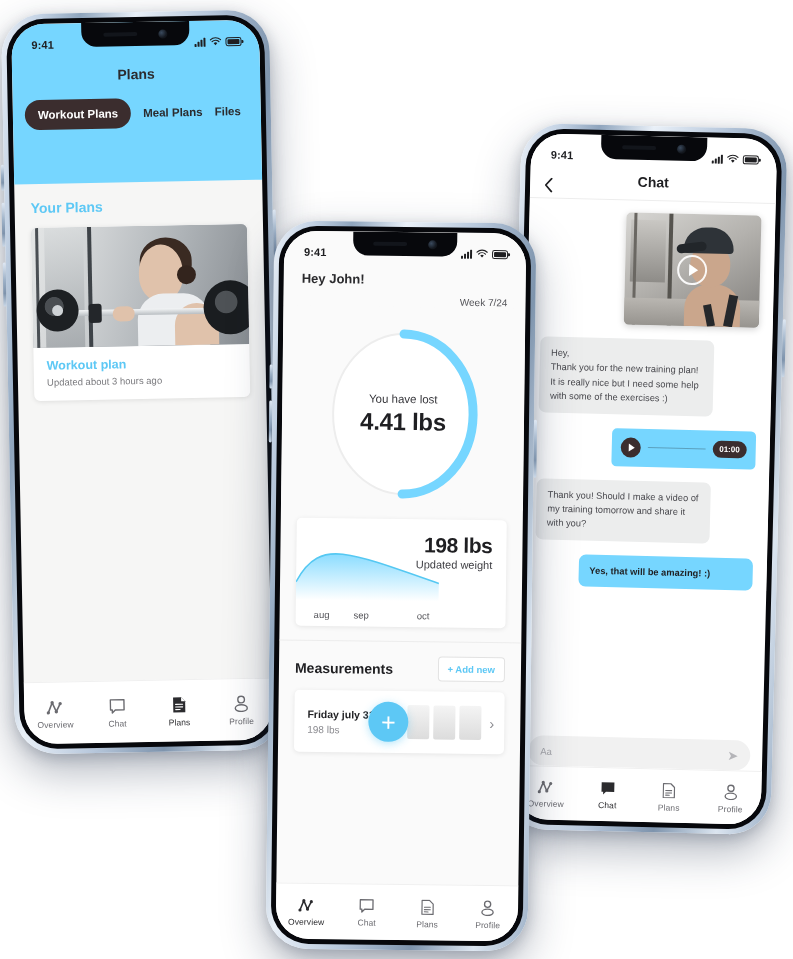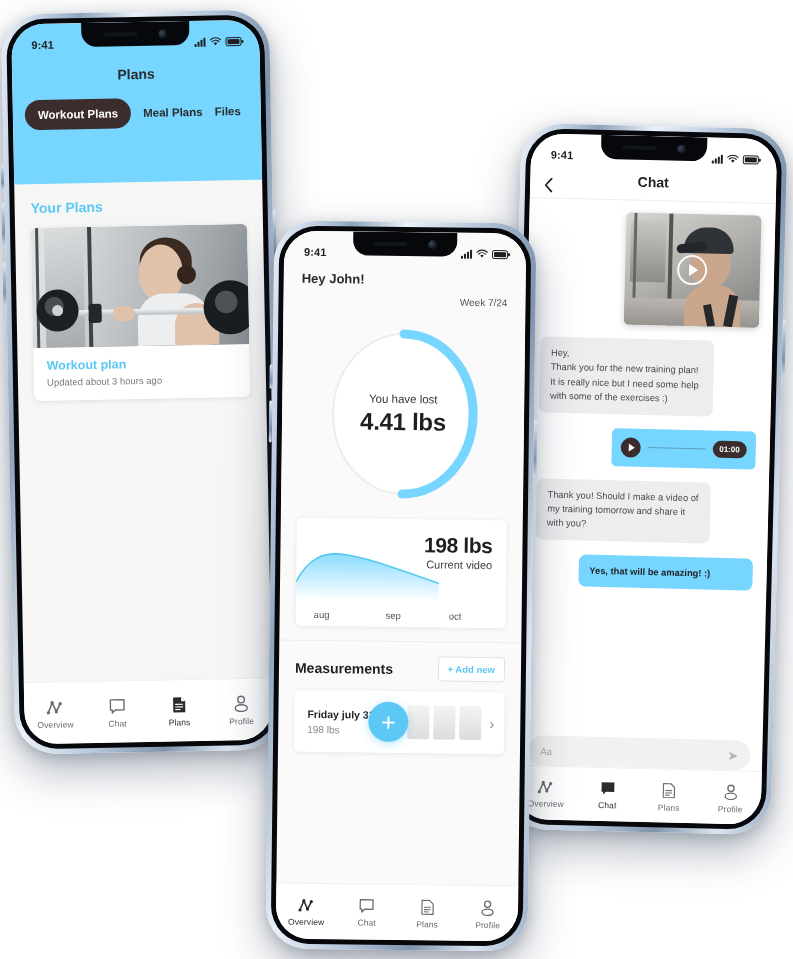--- a/index.html
+++ b/index.html
@@ -252,21 +252,21 @@
   }
   .wc-right { position:absolute; right:14px; top:14px; text-align:right; }
   .wc-value { font-size: 21px; font-weight: bold; color:#1f1f22; letter-spacing:-.4px; }
   .wc-sub { font-size: 11px; color:#3c3c41; margin-top:1px; }
   .wc-chart { position:absolute; left:0; bottom:26px; width:68%; height:58px; }
   .wc-axis {
     position:absolute; bottom:6px; left:0; right:0;
     display:flex; font-size:9.5px; color:#55555a;
   }
   .wc-axis span:nth-child(1){ margin-left:18px; }
-  .wc-axis span:nth-child(2){ margin-left:56px; }
+  .wc-axis span:nth-child(2){ margin-left:24px; }
   .wc-axis span:nth-child(3){ margin-left:48px; }
 
   .p2-div { height:1px; background:#ececec; margin: 14px 0 0; }
   .meas-head {
     display:flex; align-items:center; justify-content:space-between;
     padding: 14px 16px 10px;
   }
   .meas-title { font-size: 14px; font-weight: bold; color:#1f1f22; }
   .addnew {
     border:1px solid #e2e2e2; background:#fff;
@@ -680,21 +680,21 @@
             <div class="ring-txt">
               <div class="ring-label">You have lost</div>
               <div class="ring-value">4.41 lbs</div>
             </div>
           </div>
         </div>
 
         <div class="weight-card">
           <div class="wc-right">
             <div class="wc-value">198 lbs</div>
-            <div class="wc-sub">Current video</div>
+            <div class="wc-sub">Updated weight</div>
           </div>
           <svg class="wc-chart" viewBox="0 0 160 58" preserveAspectRatio="none">
             <defs>
               <linearGradient id="wgrad" x1="0" y1="0" x2="0" y2="1">
                 <stop offset="0%" stop-color="#76d6ff" stop-opacity=".85"></stop>
                 <stop offset="100%" stop-color="#76d6ff" stop-opacity="0"></stop>
               </linearGradient>
             </defs>
             <path d="M0 40 C14 16, 30 10, 52 12 C86 16, 118 28, 160 40 L160 58 L0 58 Z" fill="url(#wgrad)"></path>
             <path d="M0 40 C14 16, 30 10, 52 12 C86 16, 118 28, 160 40" fill="none" stroke="#55c8f2" stroke-width="1.6"></path>

